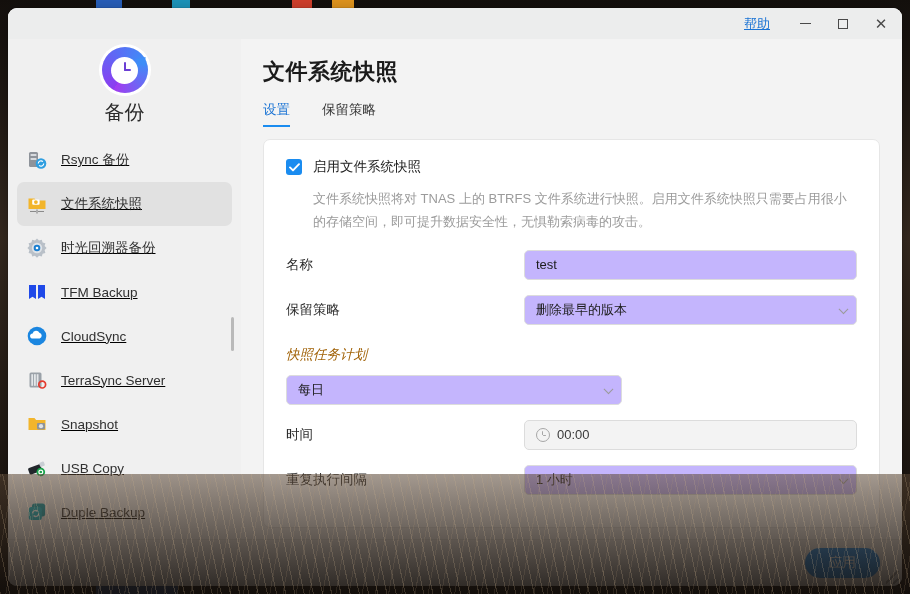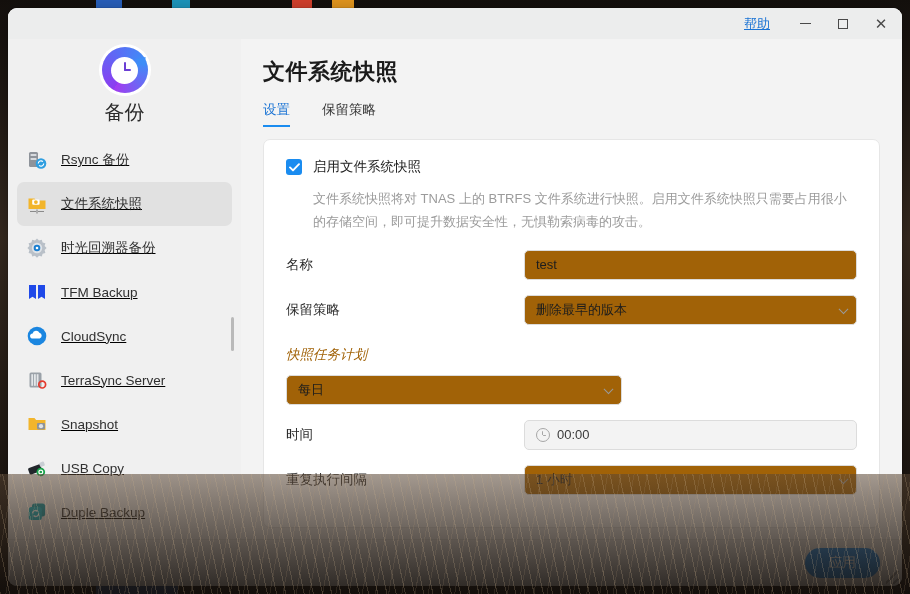--- a/index.html
+++ b/index.html
@@ -169,21 +169,21 @@
   .frow {
     display: flex; align-items: center;
     height: 35px; margin-bottom: 10px;
   }
   .flabel { width: 238px; flex: 0 0 238px; font-size: 13.5px; color: #2c2c2c; }
   .fctl { flex: 1; position: relative; max-width: 336px; }
 
   .input, .select, .timefield {
     width: 100%; height: 30px;
     border: 1px solid #dcdcdc; border-radius: 5px;
-    background: #a16207; font-size: 13px; color: #1d1d1d;
+    background: #c4b5fd; font-size: 13px; color: #1d1d1d;
     padding: 0 28px 0 11px;
     display: flex; align-items: center;
     font-family: inherit;
   }
   .input { cursor: text; }
   .select { cursor: pointer; }
   .timefield { background: #f3f3f3; color: #3a3a3a; gap: 7px; cursor: pointer; }
 
   .caret {
     position: absolute; right: 10px; top: 50%; transform: translateY(-60%) rotate(45deg);

